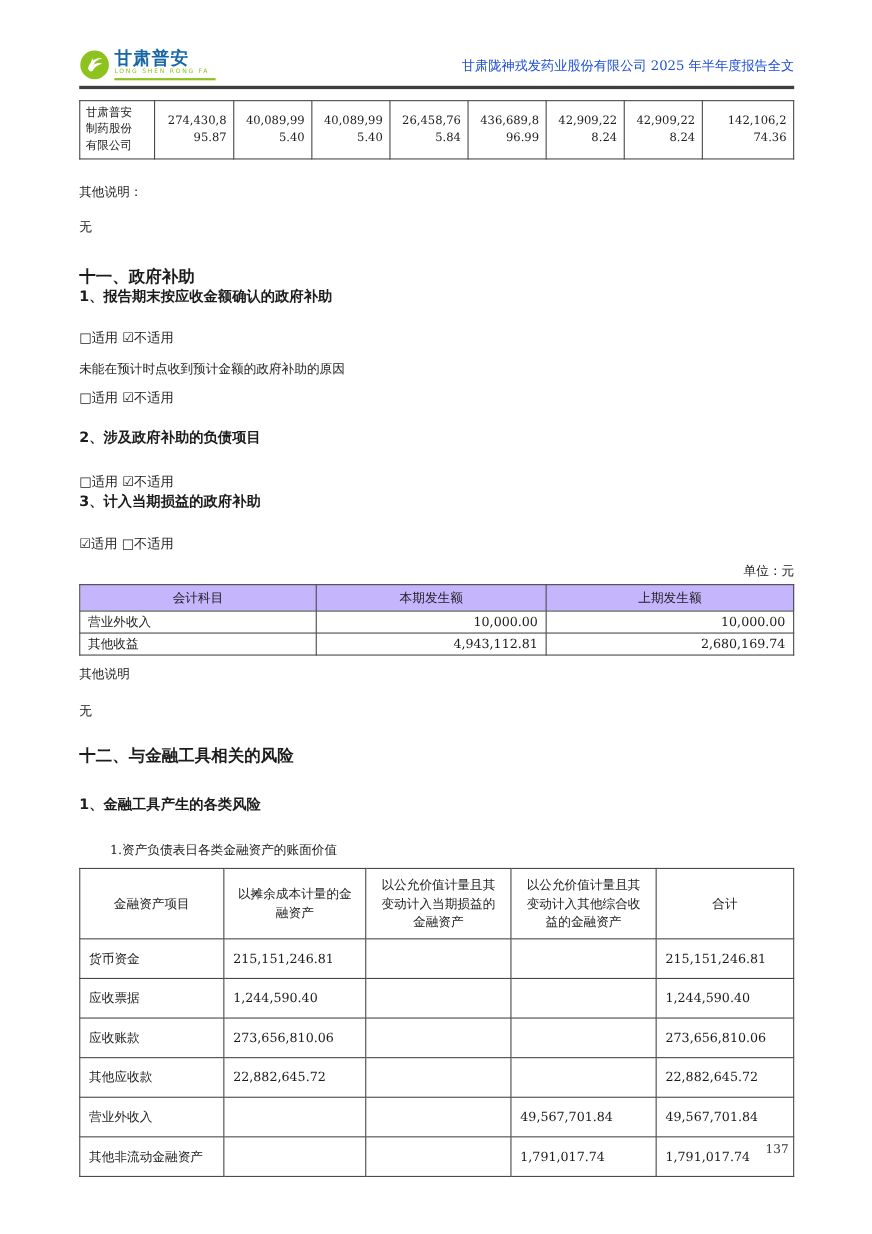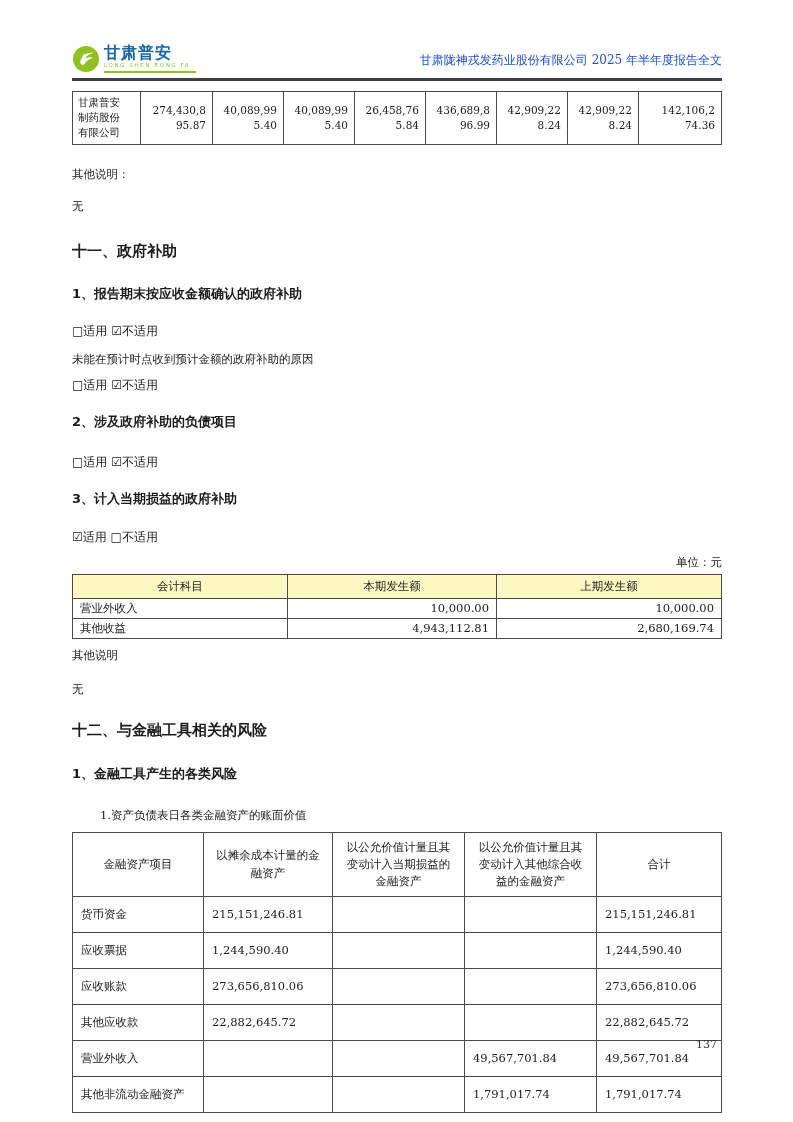--- a/index.html
+++ b/index.html
@@ -34,21 +34,21 @@
   td,th{border:1px solid #4a4a4a;font-weight:normal;}
 
   
   .t1{margin-top:10px;font-size:10.5px;}
   .t1 td{padding:3px 6px;vertical-align:middle;line-height:1.45;}
   .t1 .name{white-space:pre-line;text-align:left;padding-left:5px;}
   .t1 .num{white-space:pre-line;text-align:right;}
 
   
   .t2{margin-top:4px;font-size:11.5px;}
-  .t2 th{background:#fef9c3;text-align:center;padding:4px 2px;}
+  .t2 th{background:#c4b5fd;text-align:center;padding:4px 2px;}
   .t2 td{padding:2px 7px;}
   .t2 td.lbl{text-align:left;}
   .t2 td.num{text-align:right;}
   .unit{font-size:11.5px;text-align:right;margin-top:9px;}
 
   
   .t3{margin-top:9px;font-size:11.5px;}
   .t3 th{padding:6px 4px;text-align:center;white-space:pre-line;line-height:1.5;background:#fff;}
   .t3 td{padding:10px 8px;line-height:1.3;}
   .t3 td.lbl{text-align:left;}
@@ -114,29 +114,29 @@
 74.36</td>
       </tr>
     </tbody>
       </table>
 
     <div class="tline" style="margin-top:22px;">其他说明：</div>
     <div class="tline" style="margin-top:17px;">无</div>
 
     <div class="h1" style="margin-top:28px;">十一、政府补助</div>
 
-    <div class="h2" style="margin-top:24px;">1、报告期末按应收金额确认的政府补助</div>
+    <div class="h2" style="">1、报告期末按应收金额确认的政府补助</div>
     <div class="cbline" style="margin-top:20px;">□适用 ☑不适用</div>
     <div class="tline" style="margin-top:12px;">未能在预计时点收到预计金额的政府补助的原因</div>
     <div class="cbline" style="margin-top:10px;">□适用 ☑不适用</div>
 
     <div class="h2" style="margin-top:19px;">2、涉及政府补助的负债项目</div>
     <div class="cbline" style="margin-top:23px;">□适用 ☑不适用</div>
 
-    <div class="h2" style="margin-top:19px;">3、计入当期损益的政府补助</div>
+    <div class="h2" style="">3、计入当期损益的政府补助</div>
     <div class="cbline" style="margin-top:21px;">☑适用 □不适用</div>
 
     <div class="unit">单位：元</div>
 
     <table class="t2">
       <colgroup>
           <col style="width:215px">
           <col style="width:209px">
           <col>
         </colgroup>

